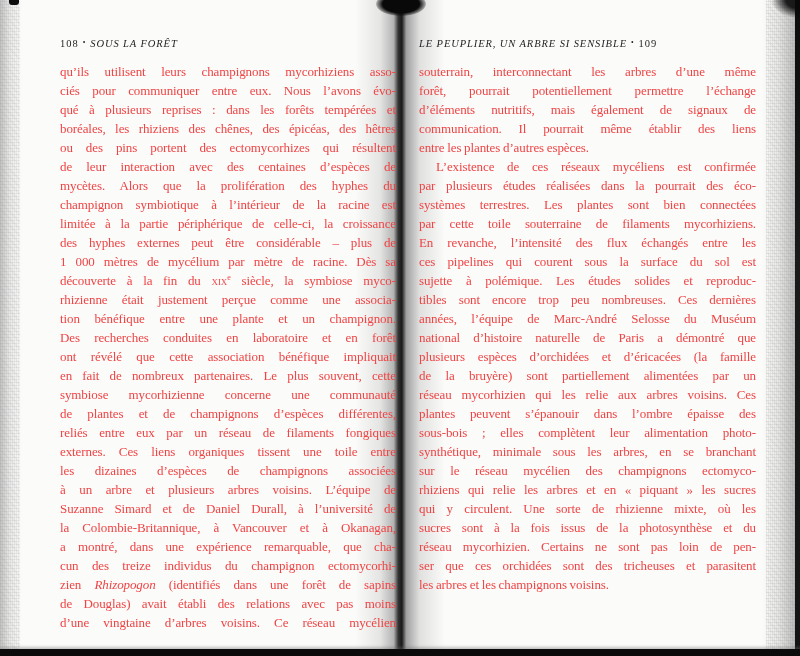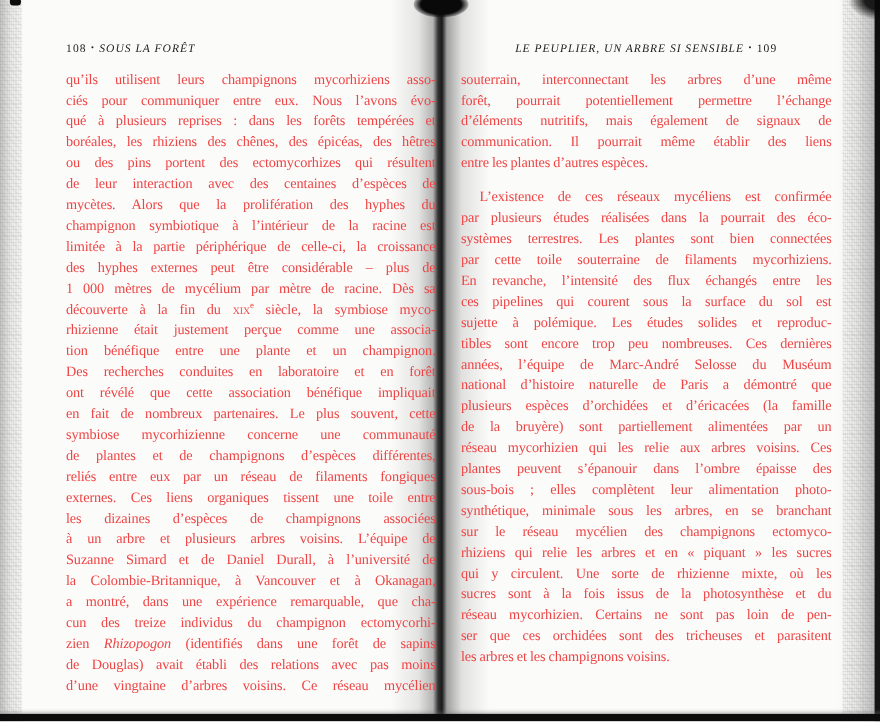--- a/index.html
+++ b/index.html
@@ -61,31 +61,31 @@
   }
   
   .page { position:absolute; top:38px; color:#1d1d1d; }
   .page-left  { left:60px;  width:336px; }
   .page-right { left:419px; width:337px; }
   .running-header {
     position:absolute; top:0; left:0; width:100%; height:16px;
     font-style:italic; font-size:10.5px; letter-spacing:.9px; color:#242424;
     white-space:nowrap;
   }
-  .running-header.align-right { text-align:center; }
+  .running-header.align-right { text-align:left; }
   .hdr-num { font-style:normal; letter-spacing:1px; }
   .hdr-bullet { font-style:normal; font-size:7.5px; vertical-align:2px; padding:0 4px; }
   .body-text {
     position:absolute; top:24px; left:0; width:100%;
     font-size:13px; line-height:19px; letter-spacing:-.1px; word-spacing:-.4px;
     color:#ef4444;
   }
   .line { text-align:justify; text-align-last:justify; height:19px; overflow:hidden; }
   .line.last { text-align-last:left; }
-  .line.indent { text-indent:17px;margin-top:12px; }
+  .line.indent { text-indent:17px; }
   .line i { font-style:italic;margin-top:15px; }
   .line .sc { font-variant:small-caps; }
   .line sup { font-size:62%; vertical-align:super; line-height:0; }
 </style>
 </head>
 <body>
 
 <div class="scene">
 
   <div class="edge-left"></div>

